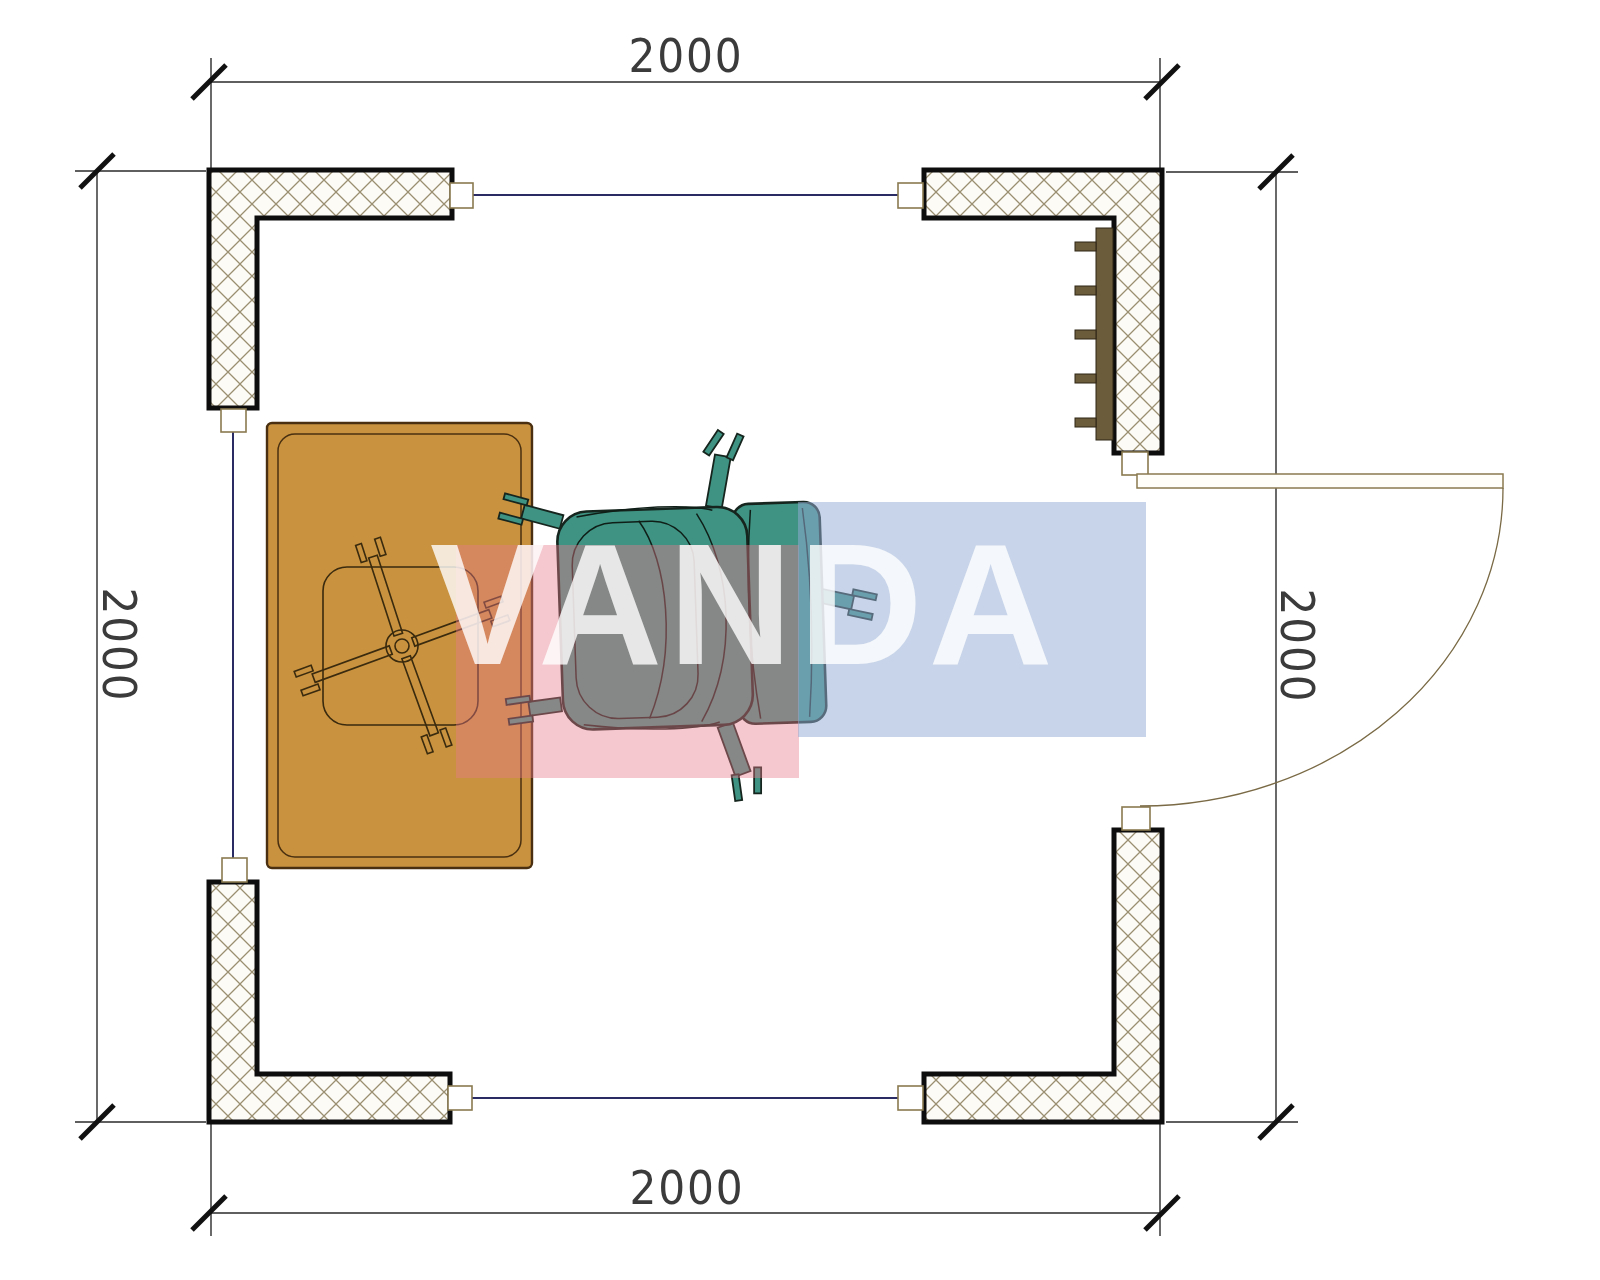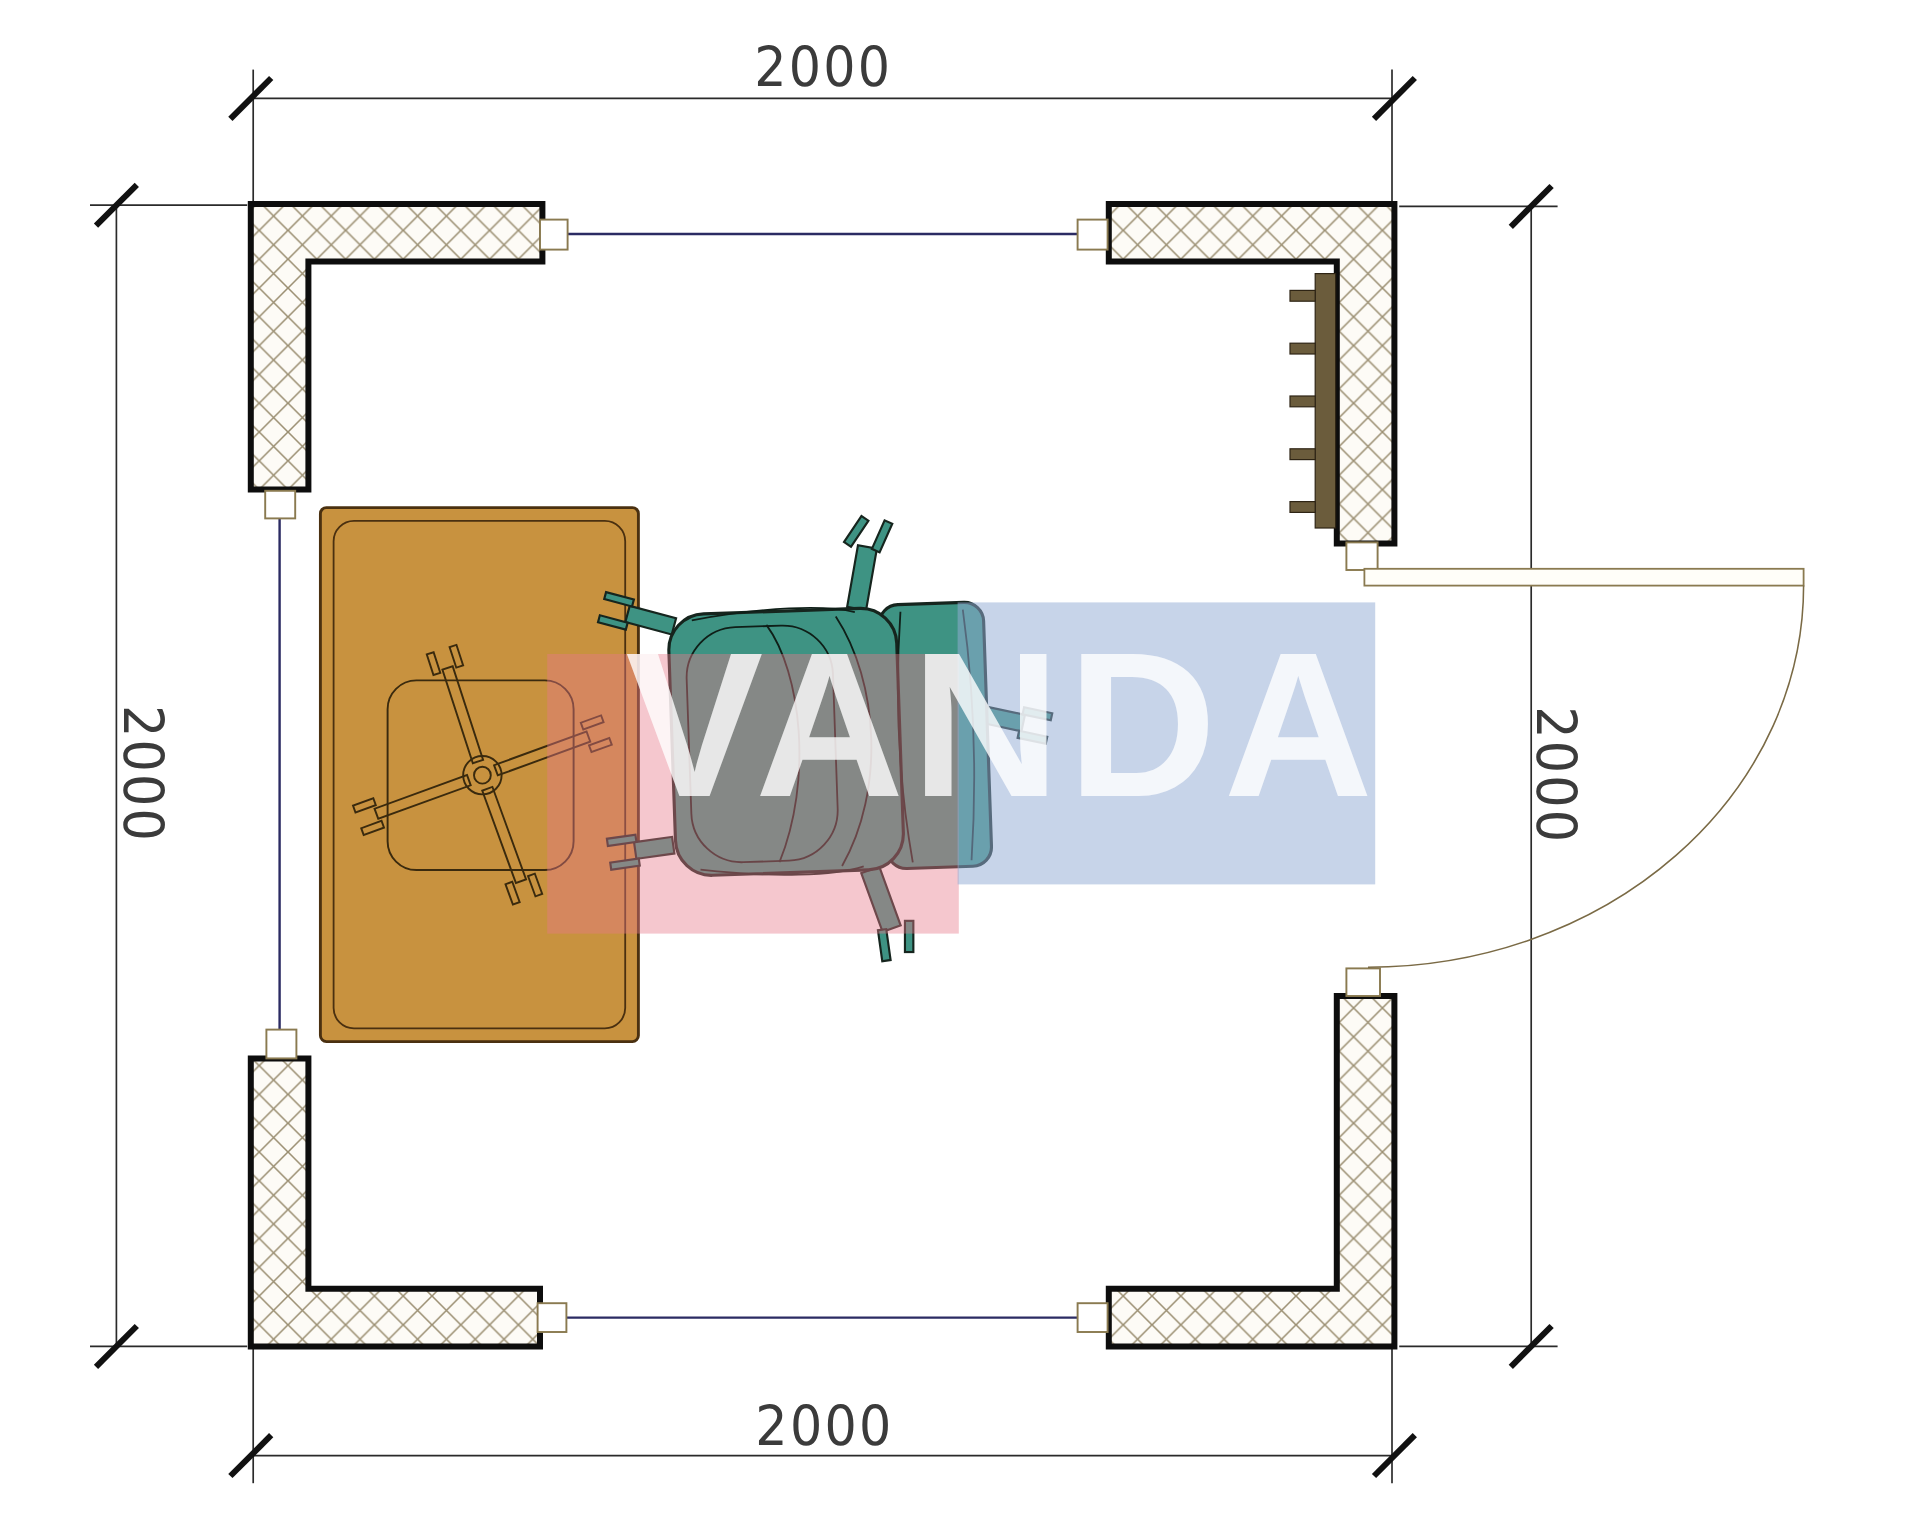--- a/index.html
+++ b/index.html
@@ -6,21 +6,21 @@
   #canvas{position:relative;width:1600px;height:1280px;background:#ffffff;overflow:hidden;
           font-family:"DejaVu Sans", sans-serif;}
   #plan-svg{position:absolute;left:0;top:0;width:1600px;height:1280px;}
   .dim-label{position:absolute;transform:translate(-50%,-50%) scaleX(.92);
              font-size:46px;font-weight:400;color:#3b3b3b;letter-spacing:2px;white-space:nowrap;}
   .dim-label.vert-right{transform:translate(-50%,-50%) rotate(90deg) scaleX(.92);}
   .dim-label.vert-left{transform:translate(-50%,-50%) rotate(90deg) scaleX(.92);}
   .wm-rect{position:absolute;}
   #wm-pink{left:456px;top:545px;width:343px;height:233px;background:rgba(231,122,138,0.42);}
   #wm-blue{left:798px;top:502px;width:348px;height:235px;background:rgba(148,172,212,0.52);}
-  #wm-text{position:absolute;left:430px;top:518px;width:720px;text-align:right;
+  #wm-text{position:absolute;left:430px;top:518px;width:720px;text-align:left;
            font-family:"Liberation Sans", sans-serif;font-weight:bold;font-size:172px;
            line-height:1.0;letter-spacing:6px;color:rgba(255,255,255,0.8);white-space:nowrap;}
 </style>
 </head>
 <body>
 
 <div id="canvas">
 
   <svg id="plan-svg" viewBox="0 0 1600 1280">
     <defs>

